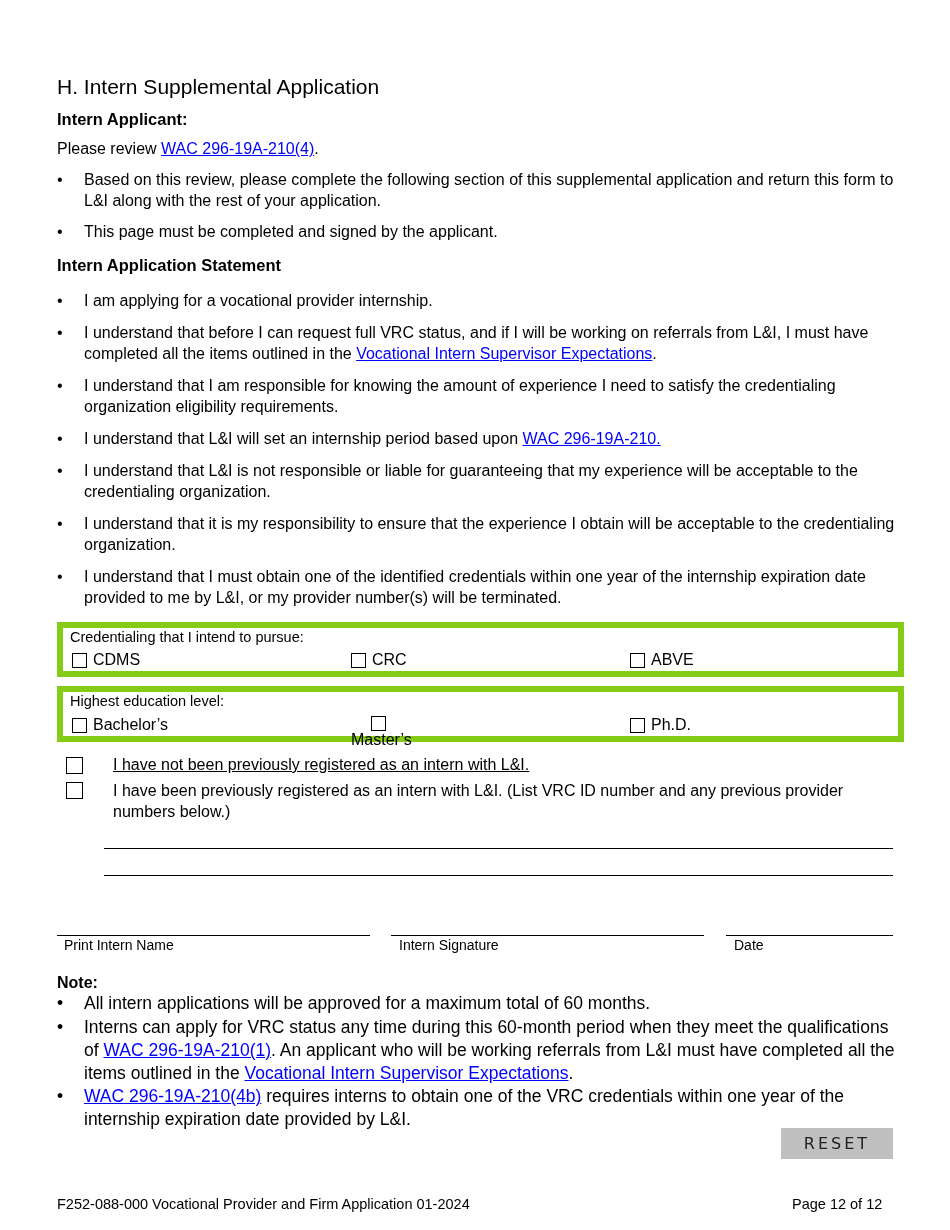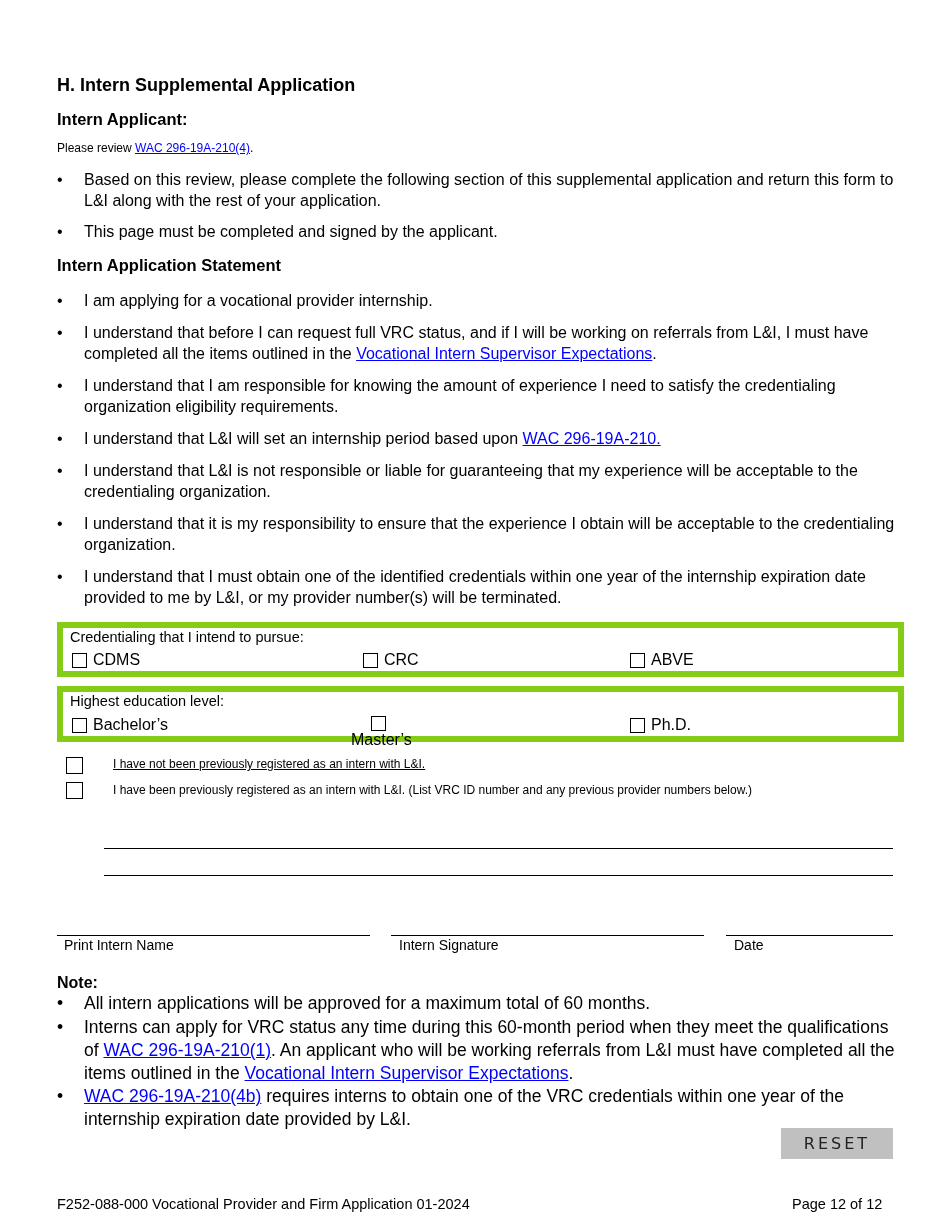--- a/index.html
+++ b/index.html
@@ -1,21 +1,21 @@
 <!DOCTYPE html>
 <html><head>
 <meta charset="utf-8">
 <style>
   html, body { margin: 0; padding: 0; background: #ffffff; }
   body { width: 950px; height: 1230px; position: relative; font-family: "Liberation Sans", sans-serif; color: #000; }
   .abs { position: absolute; }
   a.lnk { color: #0000ff; text-decoration: underline; }
-  .h1 { left: 57px; top: 75px; font-size: 18px; font-weight: bold; }
+  .h1 { left: 57px; top: 75px; font-size: 21px; font-weight: normal; }
   .h2 { left: 57px; font-size: 16.5px; font-weight: bold; }
-  .p { font-size: 12px; line-height: 21px; }
+  .p { font-size: 16px; line-height: 21px; }
   .bullet { position: absolute; left: 57px; width: 840px; font-size: 16px; line-height: 21px; }
   .bullet .dot { position: absolute; left: 0; top: 0; }
   .bullet .txt { margin-left: 27px; display: block; }
   .box { position: absolute; left: 57px; width: 835px; border: 6px solid #84cc16; }
   .box .lbl { position: absolute; left: 7px; top: 1px; font-size: 14.5px; }
   .opt { position: absolute; top: 23px; font-size: 16px; display: flex; align-items: center; }
   .cb { width: 15px; height: 15px; border: 1px solid #000; background: #fff; box-sizing: border-box; margin-right: 6px; display: inline-block; }
   .cb.big { width: 17px; height: 17px; border-width: 1.5px; }
   .line { position: absolute; height: 0; border-top: 1px solid #000; }
   .siglbl { position: absolute; font-size: 14px; }
@@ -76,21 +76,21 @@
     <span class="dot">•</span>
     <span class="txt">I understand that I must obtain one of the identified credentials within one year of the internship expiration date provided to me by L&amp;I, or my provider number(s) will be terminated.</span>
   </div>
 
   <div class="box" style="top:622px; height:43px;">
     <span class="lbl">Credentialing that I intend to pursue:</span>
     <label class="opt" style="left:9px;">
       <span class="cb"></span>
       <span>CDMS</span>
     </label>
-    <label class="opt" style="left:300px;">
+    <label class="opt" style="left:288px;">
       <span class="cb"></span>
       <span>CRC</span>
     </label>
     <label class="opt" style="left:567px;justify-content:center;">
       <span class="cb"></span>
       <span>ABVE</span>
     </label>
   </div>
 
   <div class="box" style="top:686px; height:44px;">

